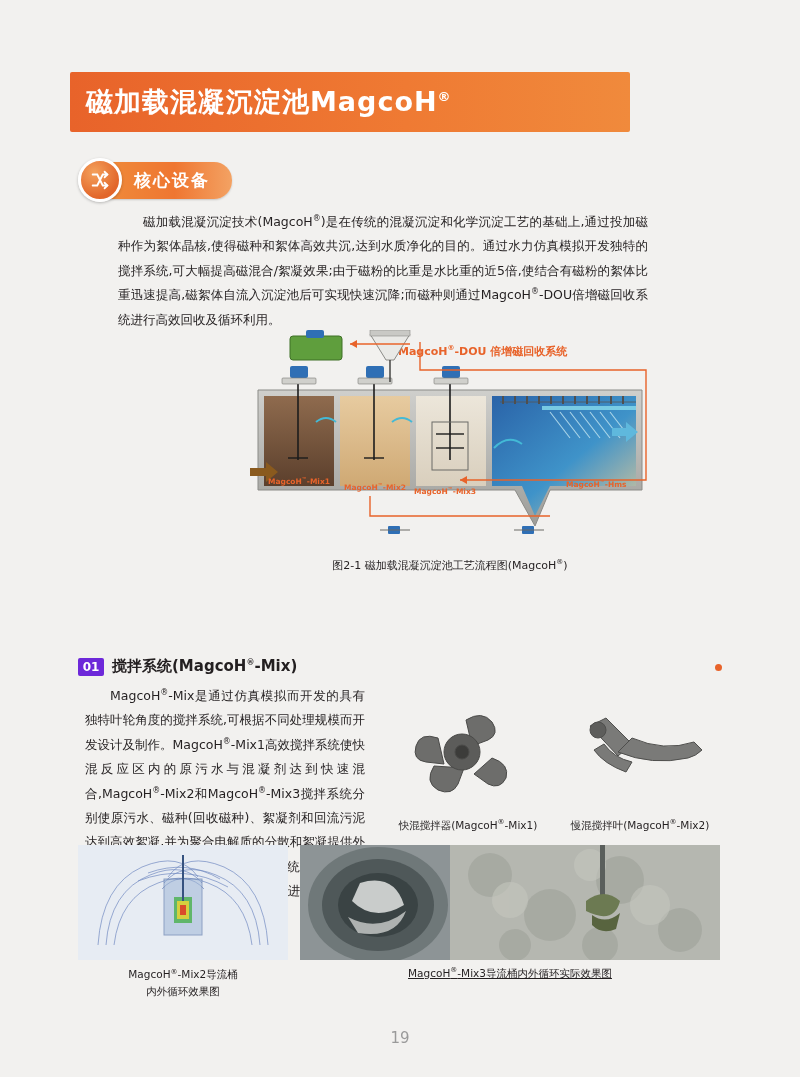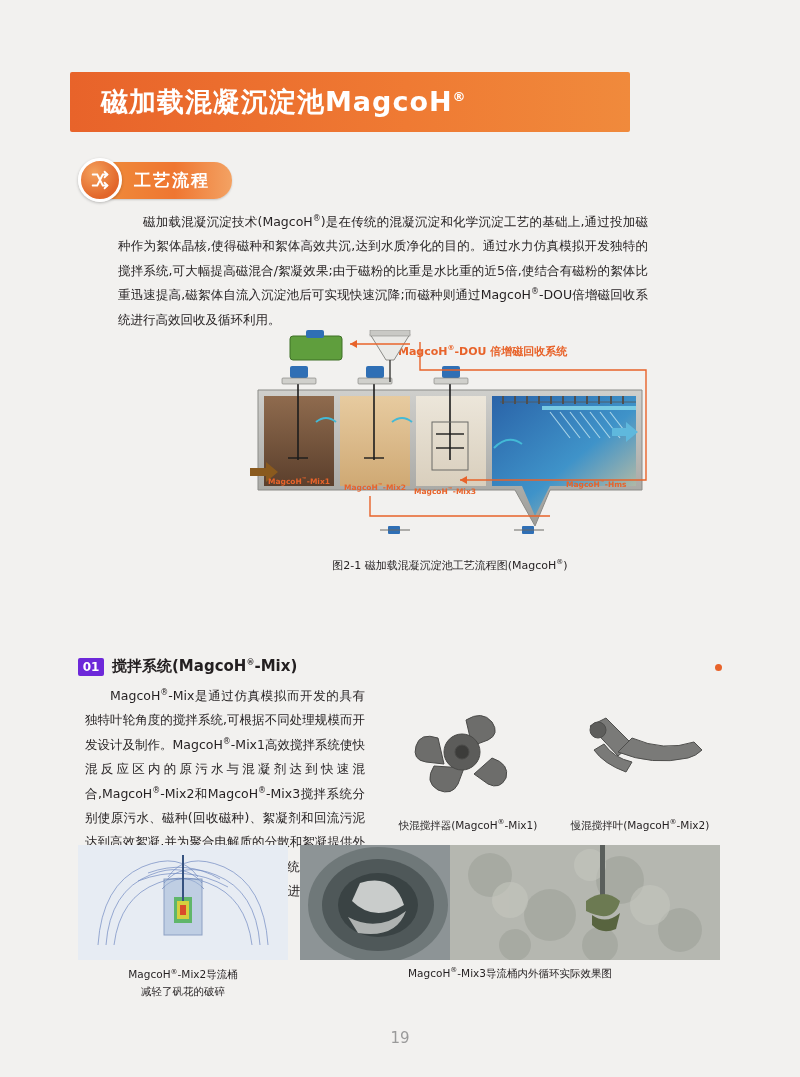--- a/index.html
+++ b/index.html
@@ -24,21 +24,21 @@
     width: 560px; height: 60px;
     background: linear-gradient(90deg,#e8632a 0%, #ef7a33 60%, #f08a3c 100%);
     border-radius: 2px;
     display: flex; align-items: center;
   }
   .title-bar .title-text {
     color: #fff;
     font-size: 27px;
     font-weight: bold;
     letter-spacing: 1px;
-    padding-left: 31px;
+    padding-left: 16px;
     font-family: "DejaVu Sans", sans-serif;
   }
   .title-text sup { font-size: 13px; vertical-align: super; }
 
   
   .pill {
     position: absolute;
     height: 40px;
     display: flex; align-items: center;
   }
@@ -175,21 +175,21 @@
   }
   .photo-caption sup { font-size: 7px; vertical-align: super; }
   #cap-mix1 { left: 378px; top: 818px; width: 180px; }
   #cap-mix2 { left: 550px; top: 818px; width: 180px; }
 
   #photo-sim { left: 78px; top: 845px; width: 210px; height: 115px;
                background: linear-gradient(160deg,#dfe6ef,#c8d4e4); }
   #photo-real { left: 300px; top: 845px; width: 420px; height: 115px; }
 
   #cap-sim { left: 70px; top: 966px; width: 226px; line-height:1.6; white-space: normal;}
-  #cap-real{ left: 300px; top: 966px; width: 420px; }
+  #cap-real{ left: 300px; top: 966px; width: 420px; text-decoration: underline; }
 
   .page-num {
     position: absolute;
     left: 0; right: 0; bottom: 30px;
     text-align: center;
     font-size: 15px;
     color: #9a9a9a;
     font-family: "DejaVu Sans", sans-serif;
   }
 </style>
@@ -206,21 +206,21 @@
 
   <div class="pill" id="pill-core-tech">
     <div class="circle">
       <svg width="22" height="22" viewBox="0 0 24 24" fill="none" stroke="#ffffff" stroke-width="2" stroke-linecap="round">
         <path d="M4 6 L9 6 L15 18 L20 18"></path>
         <path d="M4 18 L9 18 L15 6 L20 6"></path>
         <path d="M17 3 L20 6 L17 9"></path>
         <path d="M17 15 L20 18 L17 21"></path>
       </svg>
     </div>
-    <div class="label">工艺流程</div>
+    <div class="label">核心设备</div>
   </div>
 
   <div class="para" id="intro-paragraph">磁加载混凝沉淀技术(MagcoH<sup>®</sup>)是在传统的混凝沉淀和化学沉淀工艺的基础上,通过投加磁种作为絮体晶核,使得磁种和絮体高效共沉,达到水质净化的目的。通过水力仿真模拟开发独特的搅拌系统,可大幅提高磁混合/絮凝效果;由于磁粉的比重是水比重的近5倍,使结合有磁粉的絮体比重迅速提高,磁絮体自流入沉淀池后可实现快速沉降;而磁种则通过MagcoH<sup>®</sup>-DOU倍增磁回收系统进行高效回收及循环利用。</div>
 
 
   <div class="dou-label">
     <span>MagcoH<sup>®</sup>-DOU 倍增磁回收系统</span>
   </div>
 
   <svg id="process-diagram" viewBox="0 0 400 230">
@@ -434,18 +434,18 @@
         <circle cx="350" cy="60" r="20"></circle>
       </g>
       <rect x="300" y="0" width="5" height="58" fill="#5a5f5c"></rect>
       <path d="M286 56 q18 -14 34 0 q-6 24 -34 10 z" fill="#6c7a52"></path>
       <path d="M292 70 q14 10 28 -2 l-4 16 q-14 6 -24 -4 z" fill="#58643f"></path>
     </g>
   </svg>
 
   <div class="photo-caption" id="cap-sim">
     <span>MagcoH<sup>®</sup>-Mix2导流桶</span><br>
-    <span>减轻了矾花的破碎</span>
+    <span>内外循环效果图</span>
   </div>
   <div class="photo-caption" id="cap-real">MagcoH<sup>®</sup>-Mix3导流桶内外循环实际效果图</div>
 
   <div class="page-num">19</div>
 </div>
 
 </body></html>

